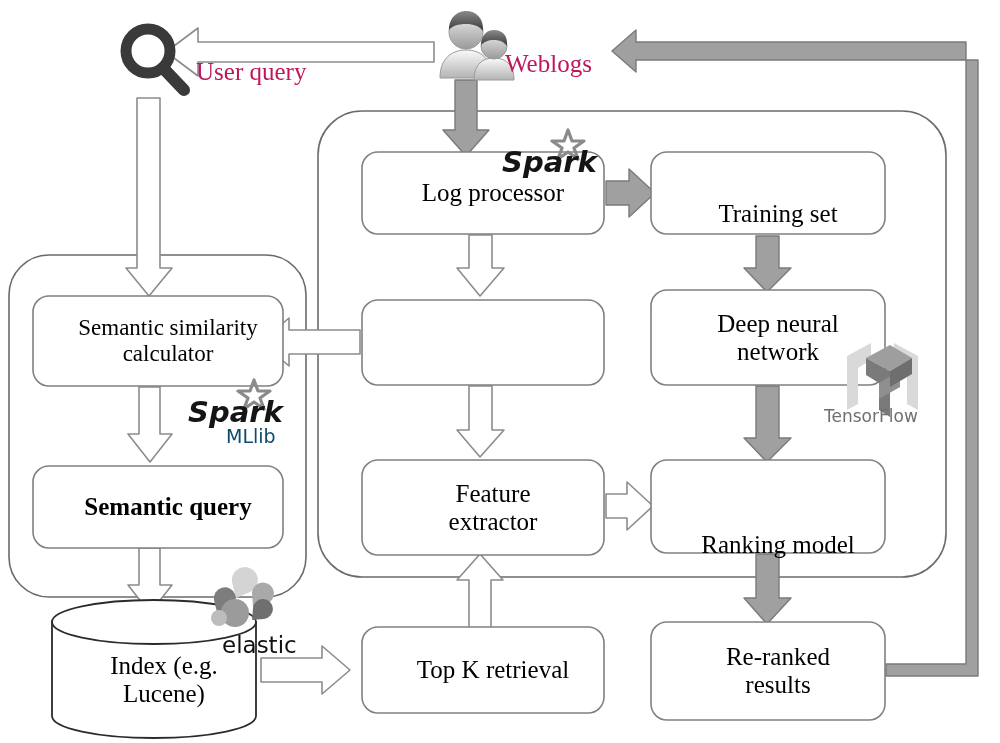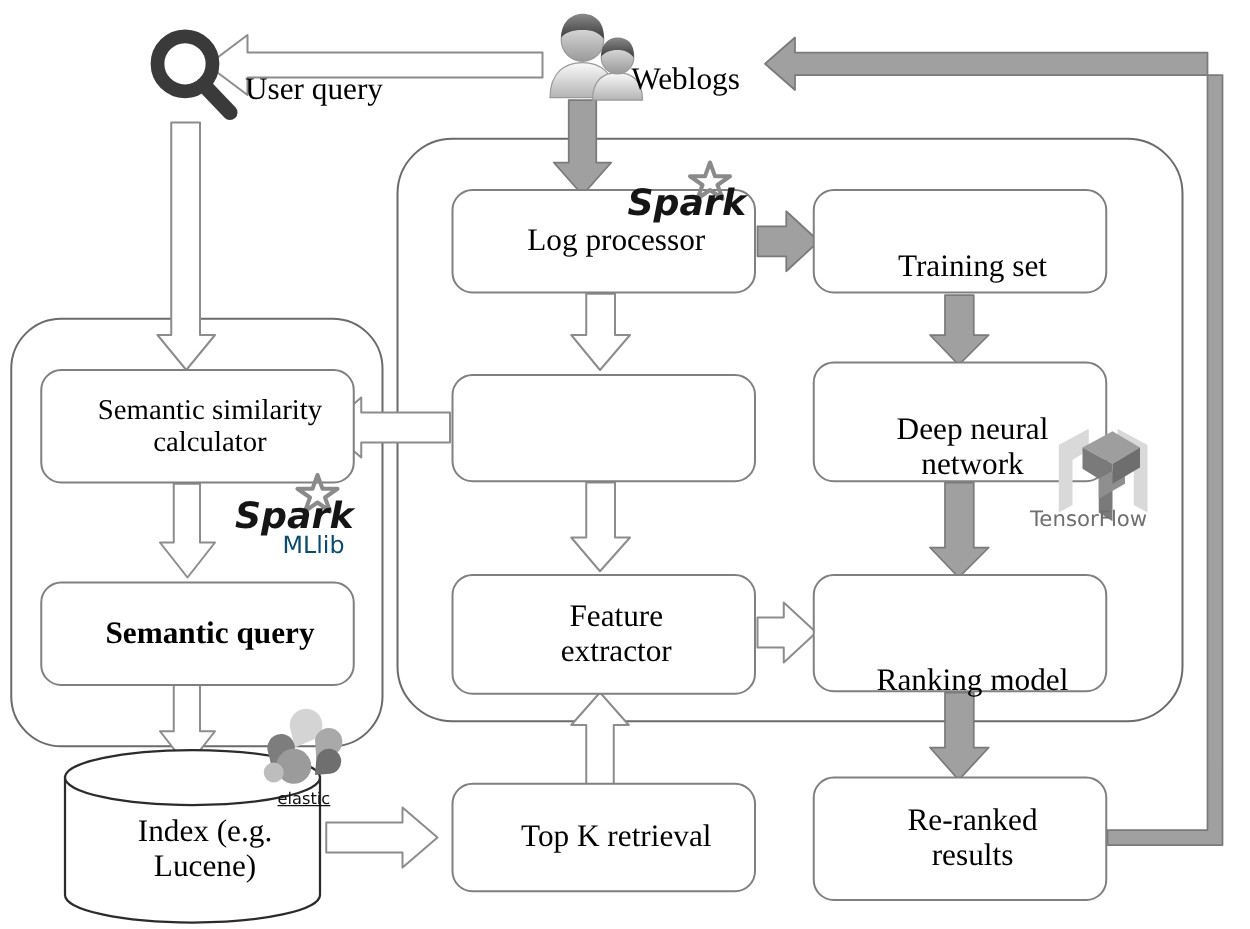--- a/index.html
+++ b/index.html
@@ -6,34 +6,34 @@
   body{width:1000px;height:743px;overflow:hidden;
        font-family:"Liberation Serif","DejaVu Serif",serif;}
   #stage{position:relative;width:1000px;height:743px;background:#fff;}
   #svg-layer{position:absolute;left:0;top:0;width:1000px;height:743px;}
   .node-label{
     position:absolute;display:flex;align-items:center;justify-content:center;
     text-align:center;color:#000;font-family:"Liberation Serif","DejaVu Serif",serif;
     font-size:25px;line-height:1.12;pointer-events:none;padding-left:10px;
   }
   .plain-label{
-    position:absolute;color:#000000;
+    position:absolute;color:#be185d;
     font-family:"Liberation Serif","DejaVu Serif",serif;font-size:25px;
   }
   .brand-label{
     position:absolute;color:#6f6f6f;
     font-family:"DejaVu Sans","Liberation Sans",sans-serif;font-size:17px;
   }
   .mllib-label{
     position:absolute;color:#0c4a6e;
     font-family:"DejaVu Sans","Liberation Sans",sans-serif;font-size:19px;
   }
   .elastic-label{
     position:absolute;color:#111;
-    font-family:"DejaVu Sans","Liberation Sans",sans-serif;font-size:13px;text-decoration:underline;
+    font-family:"DejaVu Sans","Liberation Sans",sans-serif;font-size:23px;
   }
   .logo{position:absolute;}
 </style>
 </head>
 <body>
 
 <div id="stage">
 
   <svg id="svg-layer" viewBox="0 0 1000 743">
     <defs>
@@ -193,21 +193,21 @@
       <path d="M 879,383 L 900,371 L 900,387 L 879,399 Z" fill="#8f8f8f"></path>
       <path d="M 890,371 L 912,358 L 912,374 L 890,387 Z" fill="#6e6e6e"></path>
     </g>
   </svg>
 
   <div class="node-label" style="left:362px;top:152px;width:242px;height:82px;">Log processor</div>
 
   <div class="node-label" style="left:651px;top:152px;width:234px;height:82px;margin-top:21px;">Training set</div>
 
 
-  <div class="node-label" style="left:651px;top:290px;width:234px;height:95px;white-space:pre-line;margin-top:20px;">Deep neural
+  <div class="node-label" style="left:651px;top:290px;width:234px;height:95px;white-space:pre-line;">Deep neural
 network</div>
 
   <div class="node-label" style="left:362px;top:460px;width:242px;height:95px;white-space:pre-line;">Feature
 extractor</div>
 
   <div class="node-label" style="left:651px;top:460px;width:234px;height:93px;margin-top:38px;">Ranking model</div>
 
   <div class="node-label" style="left:362px;top:627px;width:242px;height:86px;">Top K retrieval</div>
 
   <div class="node-label" style="left:651px;top:622px;width:234px;height:98px;white-space:pre-line;">Re-ranked

